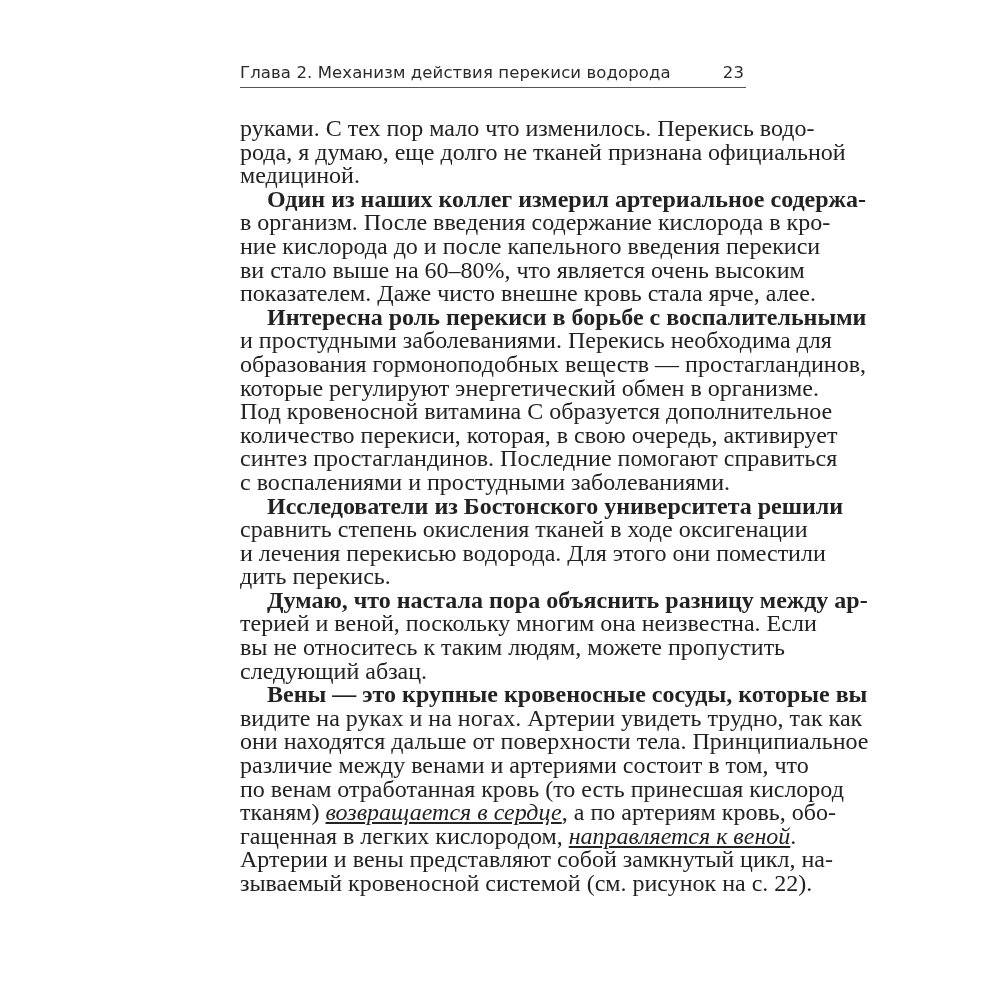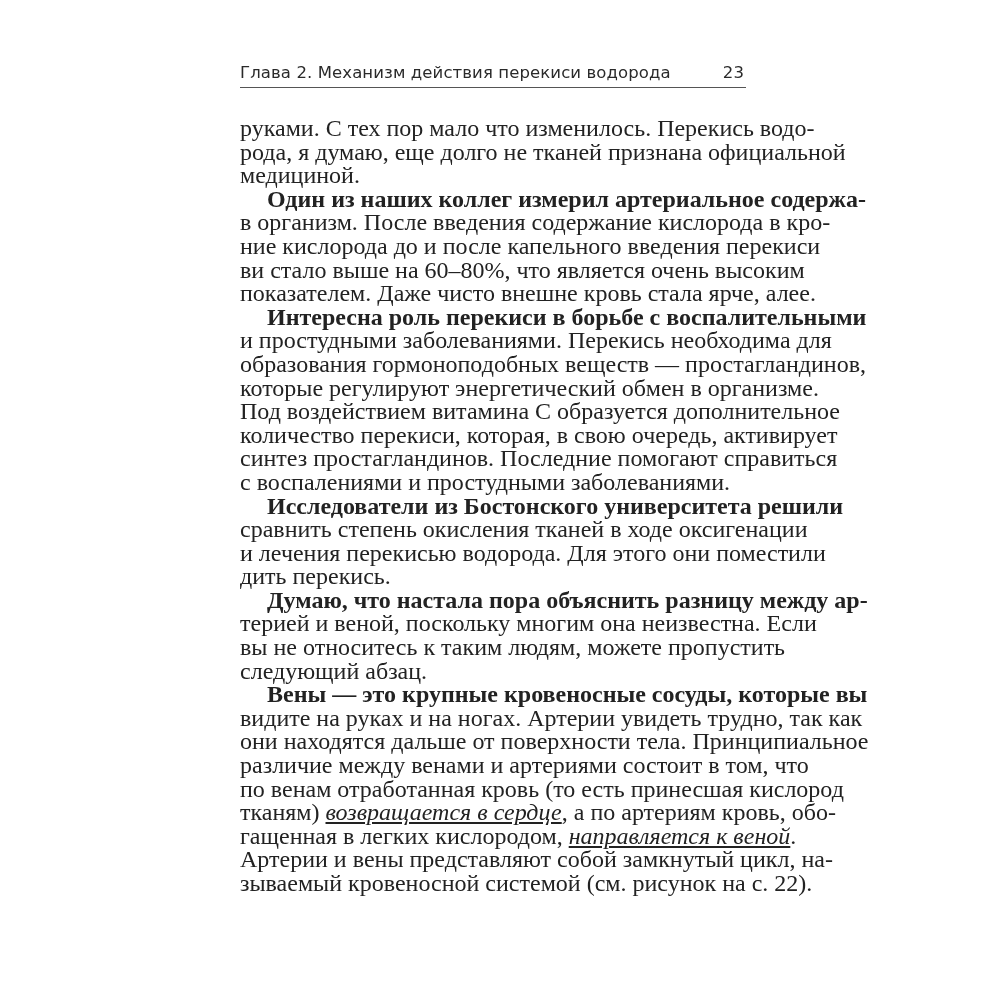--- a/index.html
+++ b/index.html
@@ -35,21 +35,21 @@
         <span class="line">в организм. После введения содержание кислорода в кро-</span>
         <span class="line">ние кислорода до и после капельного введения перекиси</span>
         <span class="line">ви стало выше на 60–80%, что является очень высоким</span>
         <span class="line last">показателем. Даже чисто внешне кровь стала ярче, алее.</span>
       </div>
       <div>
         <span class="line ind">Интересна роль перекиси в борьбе с воспалительными</span>
         <span class="line">и простудными заболеваниями. Перекись необходима для</span>
         <span class="line">образования гормоноподобных веществ — простагландинов,</span>
         <span class="line">которые регулируют энергетический обмен в организме.</span>
-        <span class="line">Под воздействием витамина С образуется дополнительное</span>
+        <span class="line">Под кровеносной витамина С образуется дополнительное</span>
         <span class="line">количество перекиси, которая, в свою очередь, активирует</span>
         <span class="line">синтез простагландинов. Последние помогают справиться</span>
         <span class="line last">с воспалениями и простудными заболеваниями.</span>
       </div>
       <div>
         <span class="line ind">Исследователи из Бостонского университета решили</span>
         <span class="line">сравнить степень окисления тканей в ходе оксигенации</span>
         <span class="line">и лечения перекисью водорода. Для этого они поместили</span>
         <span class="line last">дить перекись.</span>
       </div>

